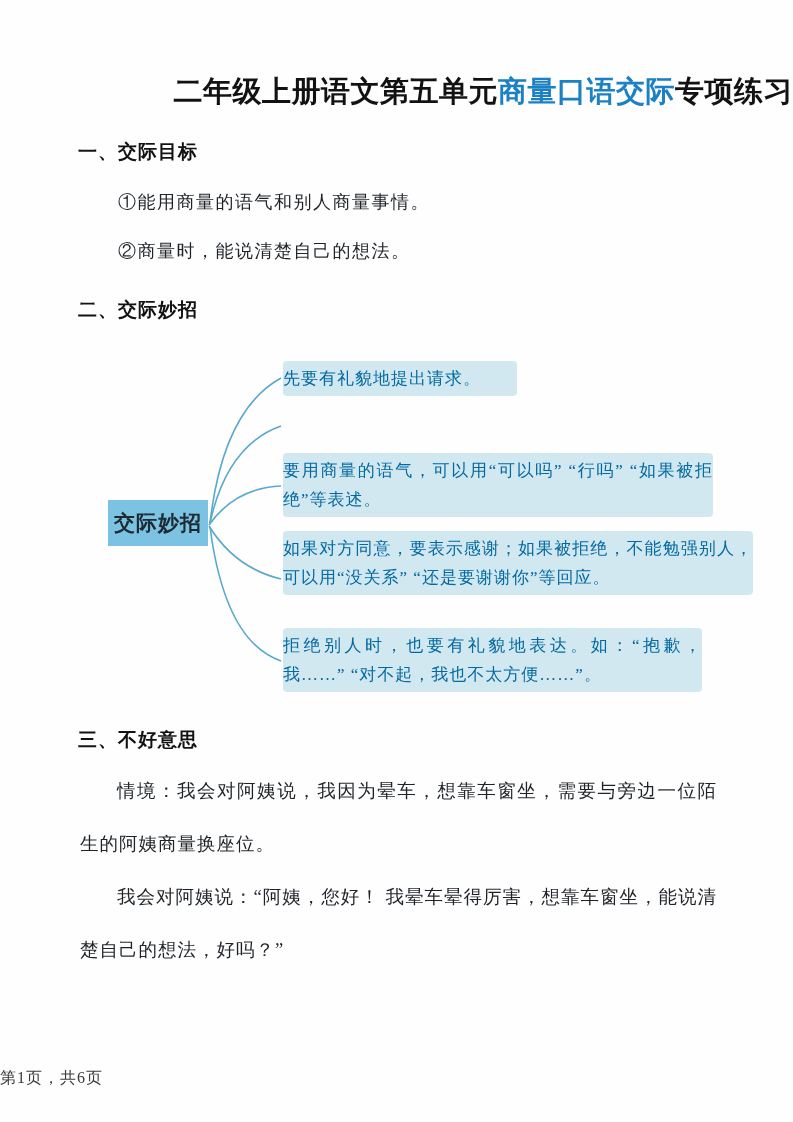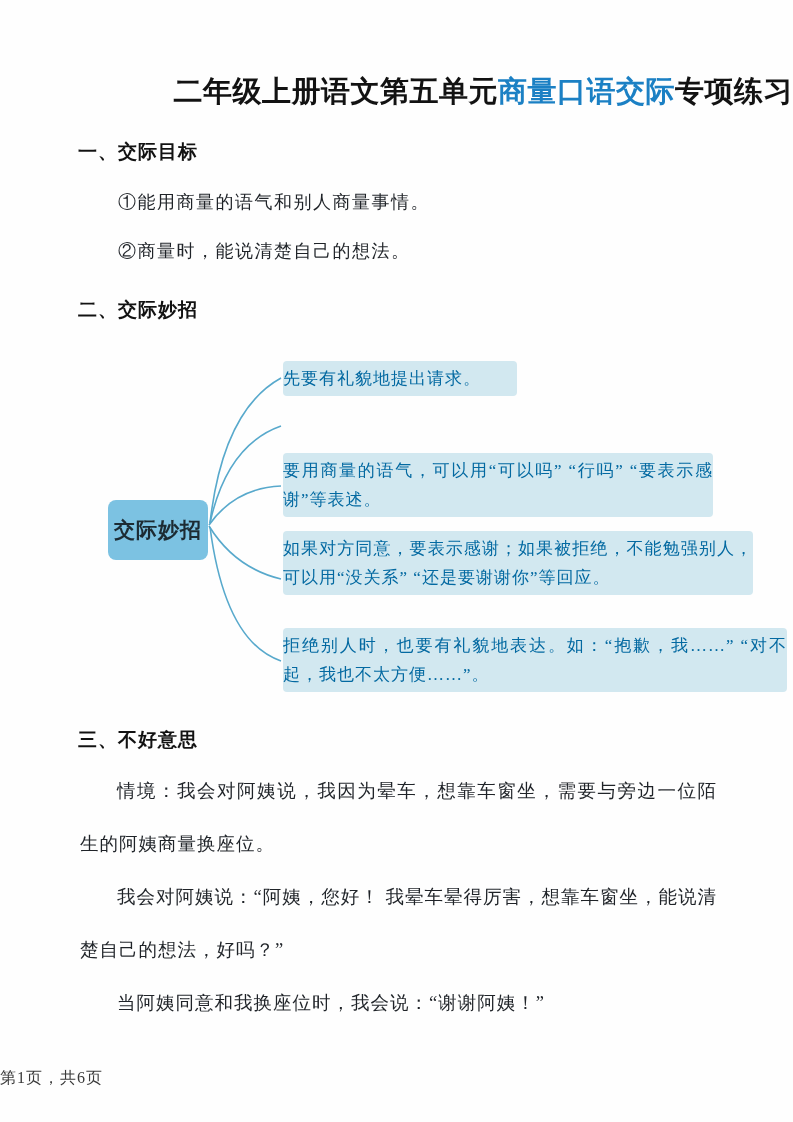--- a/index.html
+++ b/index.html
@@ -59,23 +59,23 @@
   }
   .mindmap svg{position:absolute;left:0;top:0;}
   .mindmap svg path{
     fill:none;
     stroke:var(--connector);
     stroke-width:1.6;
   }
   .rootnode{
     position:absolute;
     left:13px;top:150px;
-    width:100px;height:60px;
+    width:100px;height:46px;
     background:var(--root_fill);
-    border-radius:8px;
+    border-radius:0;
     display:flex;align-items:center;justify-content:center;
     font-family:"Liberation Sans","DejaVu Sans",sans-serif;
     font-weight:bold;
     font-size:21px;
     color:#1c2b33;
     letter-spacing:1px;
   }
   .branch{
     position:absolute;
     background:var(--branch_fill);
@@ -84,21 +84,21 @@
     font-size:17px;
     line-height:29px;
     letter-spacing:1px;
     color:#0369a1;
     text-align:justify;
   }
   .b1{left:188px;top:11px;width:234px;}
   .b2{left:188px;top:57px;width:402px;}
   .b3{left:188px;top:103px;width:430px;}
   .b4{left:188px;top:181px;width:470px;}
-  .b5{left:188px;top:278px;width:504px;}
+  .b5{left:188px;top:278px;width:419px;}
 
   .example-body{
     top:765px;left:80px;width:637px;
   }
   .example-body p{
     font-size:18.5px;
     line-height:53px;
     letter-spacing:1px;
     text-indent:2em;
     text-align:justify;
@@ -129,28 +129,27 @@
   <div class="abs mindmap">
     <svg width="640" height="360" viewBox="0 0 640 360">
       <path d="M115,173 Q128,60 186,28"></path>
       <path d="M115,173 Q132,95 186,76"></path>
       <path d="M114,175 Q140,138 186,136"></path>
       <path d="M114,176 Q140,218 186,229"></path>
       <path d="M115,177 Q130,292 186,311"></path>
     </svg>
     <div class="rootnode">交际妙招</div>
     <div class="branch b1">先要有礼貌地提出请求。</div>
-    <div class="branch b3">要用商量的语气，可以用“可以吗” “行吗” “要表示感谢”等表述。</div>
+    <div class="branch b3">要用商量的语气，可以用“可以吗” “行吗” “如果被拒绝”等表述。</div>
     <div class="branch b4">如果对方同意，要表示感谢；如果被拒绝，不能勉强别人，可以用“没关系” “还是要谢谢你”等回应。</div>
     <div class="branch b5">拒绝别人时，也要有礼貌地表达。如：“抱歉，我……” “对不起，我也不太方便……”。</div>
   </div>
 
   <div class="abs heading h-example">三、不好意思</div>
 
   <div class="abs example-body">
     <p>情境：我会对阿姨说，我因为晕车，想靠车窗坐，需要与旁边一位陌生的阿姨商量换座位。</p>
     <p>我会对阿姨说：“阿姨，您好！ 我晕车晕得厉害，想靠车窗坐，能说清楚自己的想法，好吗？”</p>
-    <p>当阿姨同意和我换座位时，我会说：“谢谢阿姨！”</p>
   </div>
 
   <div class="abs footer">第1页，共6页</div>
 
 </div>
 
 </body></html>

